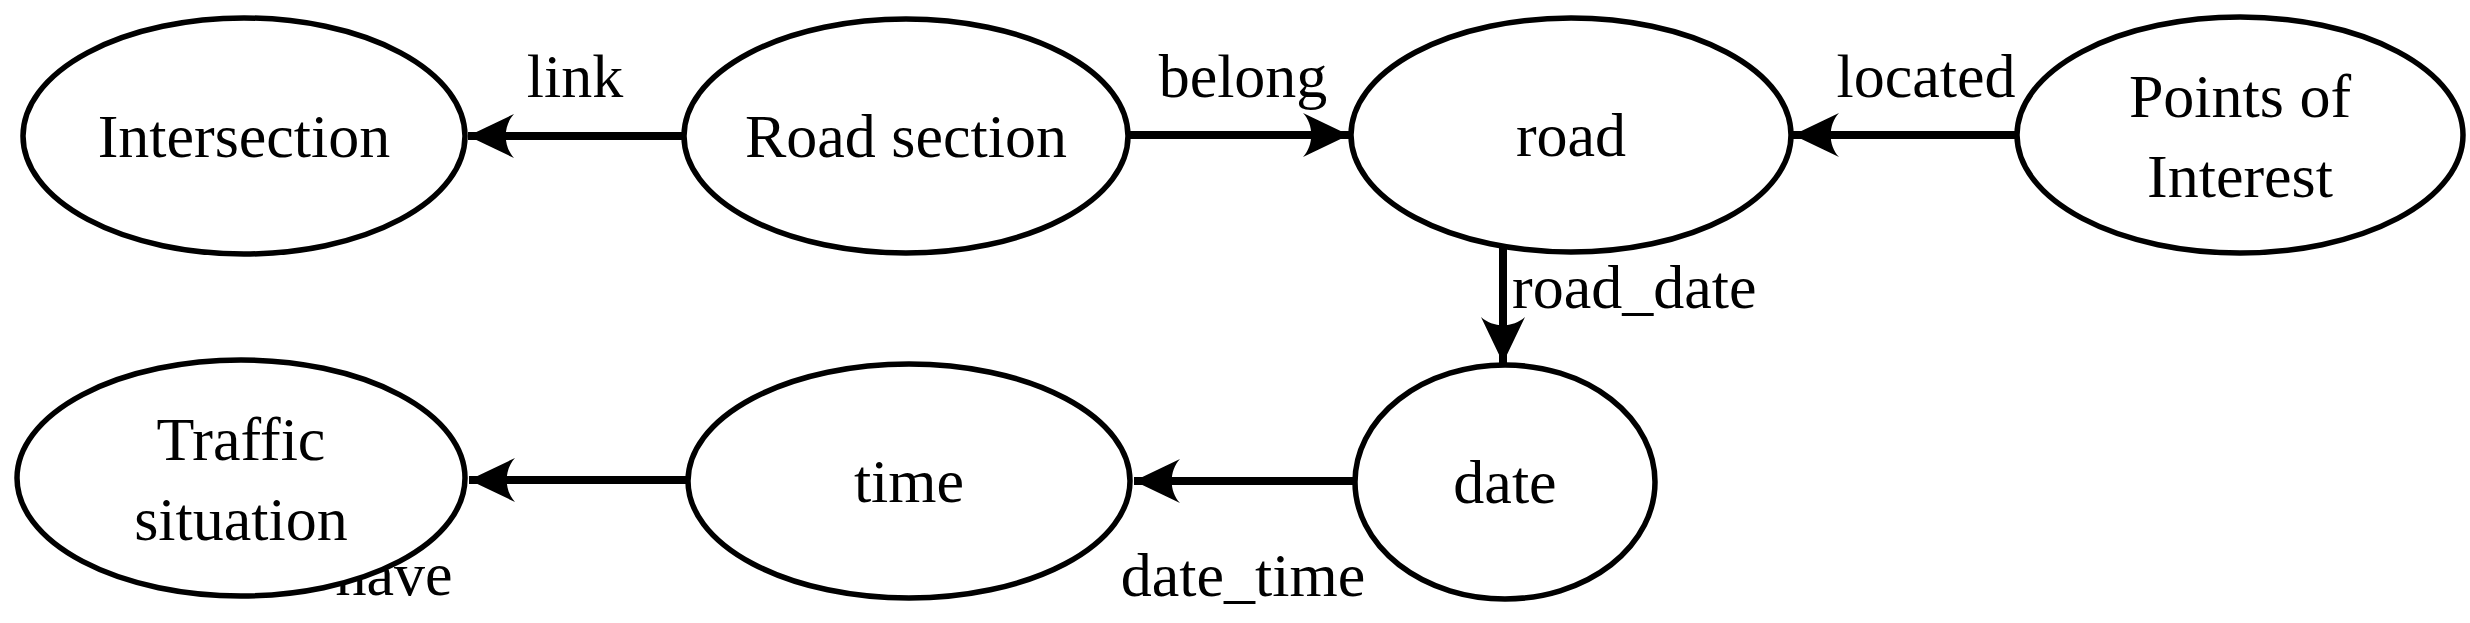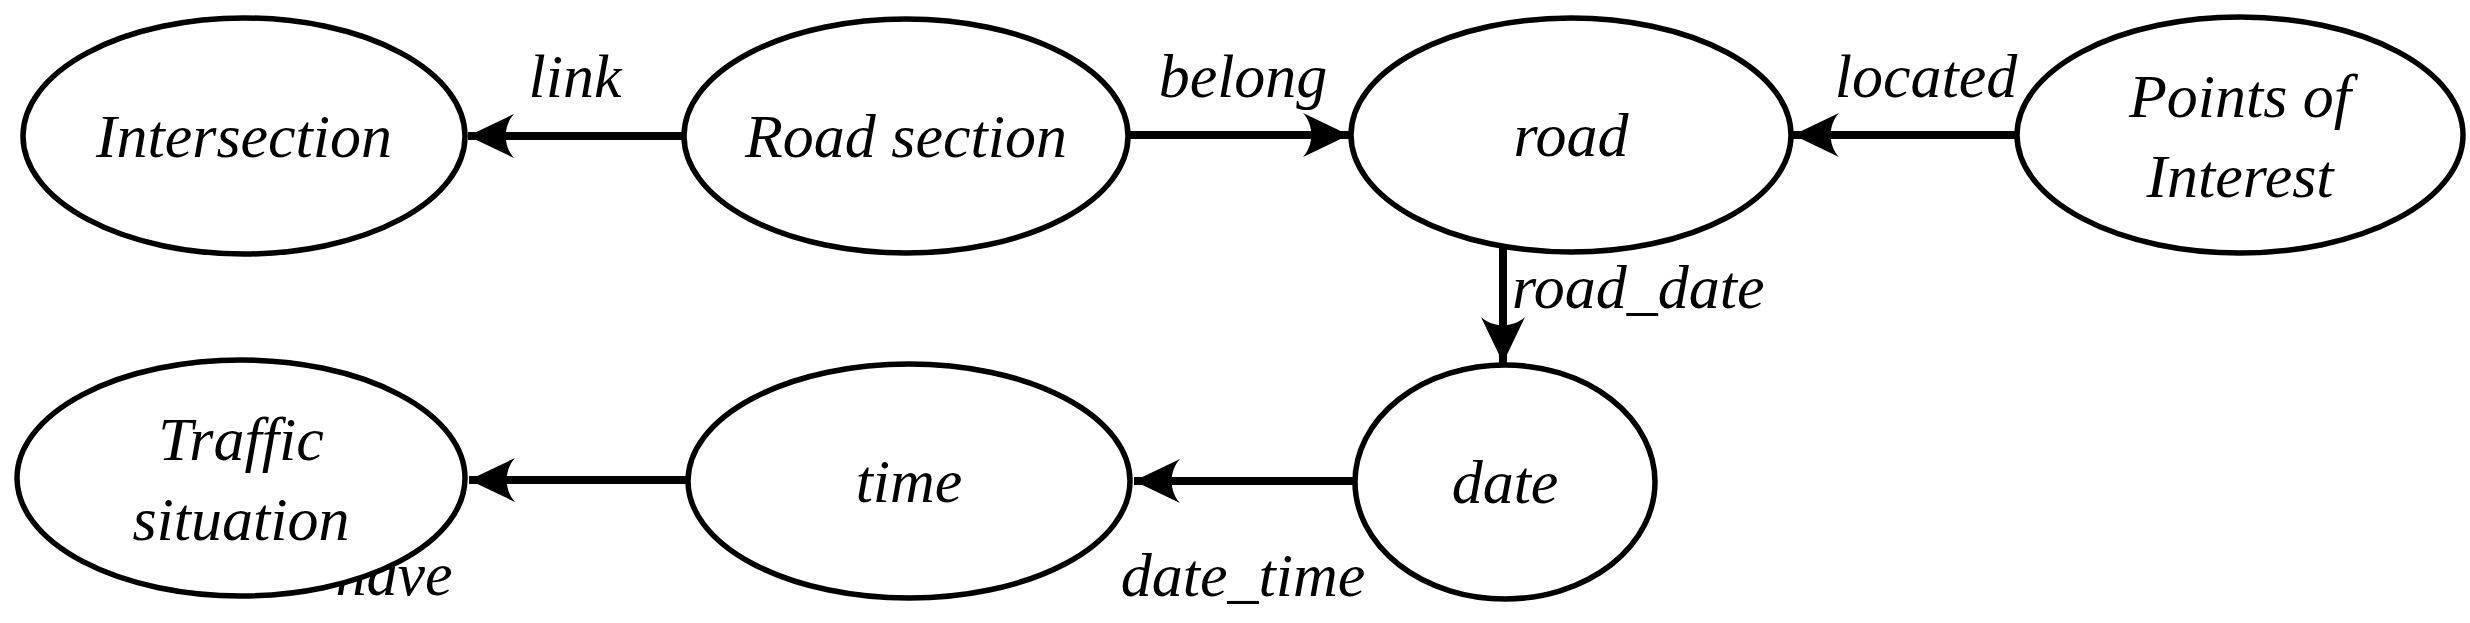--- a/index.html
+++ b/index.html
@@ -4,21 +4,20 @@
 <style>
   html, body {
     margin: 0;
     padding: 0;
     background: #ffffff;
   }
   .figure-wrap {
     width: 100%;
     max-width: 2470px;
     margin: 0 auto;
-    font-style: italic;
   }
   svg#diagram {
     display: block;
     width: 100%;
     height: auto;
     background: #ffffff;
   }
   text {
     font-family: "Liberation Serif", "DejaVu Serif", serif;
     fill: #000000;

